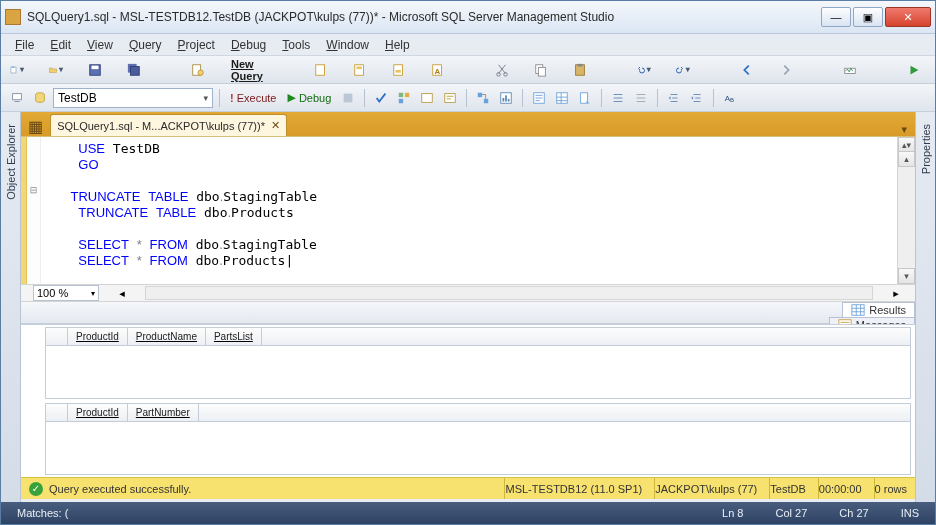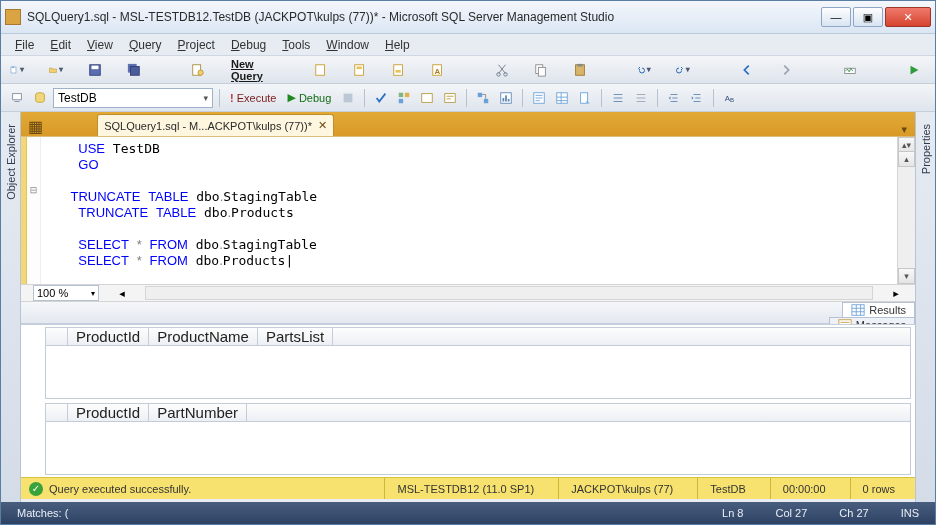--- a/index.html
+++ b/index.html
@@ -24,21 +24,21 @@
   .db-combo { width: 160px; height: 20px; border: 1px solid #9fb2cd; background: #fff; display: flex; align-items: center; padding: 0 4px; font-size: 12px; justify-content: space-between; }
   .label-btn { padding: 0 4px; height: 20px; display: inline-flex; align-items: center; gap: 3px; cursor: default; }
   .label-btn.exec { color: #7a1b1b; }
   .label-btn.debug { color: #146b14; }
   .main { flex: 1; display: flex; min-height: 0; }
   .side-tab { width: 20px; background: linear-gradient(#e6ebf2,#d4dce8); border-right: 1px solid #b8c4d4; display: flex; align-items: flex-start; justify-content: center; padding-top: 8px; }
   .side-tab .rot { writing-mode: vertical-rl; font-size: 11px; color: #2f3b4d; transform: rotate(180deg); padding: 4px 2px; cursor: default; }
   .side-tab.right { border-left: 1px solid #b8c4d4; border-right: none; }
   .center { flex: 1; display: flex; flex-direction: column; min-width: 0; }
   .doc-tabs { height: 24px; background: linear-gradient(#e2a937,#d99a27); display: flex; align-items: flex-end; padding: 0 4px; gap: 4px; }
-  .doc-tab { height: 22px; background: #fff6df; border: 1px solid #c08f2c; border-bottom: none; border-radius: 3px 3px 0 0; display: flex; align-items: center; padding: 0 6px; font-size: 11px; gap: 6px; color: #2a2a2a; margin-left: 47px; }
+  .doc-tab { height: 22px; background: #fff6df; border: 1px solid #c08f2c; border-bottom: none; border-radius: 3px 3px 0 0; display: flex; align-items: center; padding: 0 6px; font-size: 11px; gap: 6px; color: #2a2a2a; }
   .doc-tab .x { color: #6a4d12; cursor: default; }
   .doc-tabs .grip { margin-left: auto; color: #6a4a10; font-size: 11px; padding: 0 4px; }
   .editor-wrap { display: flex; background: #fff; border-top: 1px solid #d9bd7a; height: 148px; position: relative; }
   .gutter-bar { width: 6px; background: #f2d77a; border-right: 1px solid #e6c351; }
   .fold-col { width: 14px; background: #fdfdfd; border-right: 1px solid #eee; font-size: 9px; color: #888; text-align: center; padding-top: 48px; }
   .code { flex: 1; font-family: Consolas, monospace; font-size: 13px; line-height: 16px; padding: 4px 0 0 6px; white-space: pre; color: #000; overflow: hidden; }
   .kw { color: #0000ff; }
   .op { color: #808080; }
   .editor-vscroll { width: 18px; background: #efefef; border-left: 1px solid #d5d5d5; position: relative; }
   .editor-vscroll .arrow { position: absolute; left: 0; right: 0; height: 16px; background: linear-gradient(#f8f8f8,#e4e4e4); border: 1px solid #c7c7c7; display: flex; align-items: center; justify-content: center; font-size: 9px; color: #555; }
@@ -46,26 +46,26 @@
   .editor-vscroll .arrow.split { top: 0; }
   .editor-vscroll .arrow.down { bottom: 0; }
   .zoom-row { height: 18px; background: #f4f4f4; border-top: 1px solid #d4d4d4; border-bottom: 1px solid #d4d4d4; display: flex; align-items: center; font-size: 11px; padding: 0 12px; gap: 16px; }
   .zoom-combo { width: 66px; height: 16px; border: 1px solid #b7c2d1; background: #fff; display: flex; align-items: center; justify-content: space-between; padding: 0 3px; font-size: 11px; }
   .hscroll-track { flex: 1; height: 14px; background: #efefef; border: 1px solid #d5d5d5; position: relative; }
   .results-tabs { height: 22px; background: linear-gradient(#f5f7fa,#e4e9f0); border-bottom: 1px solid #c5cedb; display: flex; align-items: flex-end; padding-left: 16px; gap: 0; font-size: 11px; flex-direction: column; }
   .res-tab { height: 20px; border: 1px solid #b6c2d4; border-bottom: none; padding: 0 8px; display: flex; align-items: center; gap: 4px; background: #eef2f8; color: #333; cursor: default; }
   .res-tab.active { background: #fff; }
   .res-grids { background: #fff; border-top: 1px solid #c5cedb; display: flex; flex-direction: column; }
   .grid-pane { border: 1px solid #c4ccd8; margin: 2px 4px 2px 24px; background: #fff; }
-  .grid-head { display: flex; height: 18px; background: linear-gradient(#fdfdfd,#eceff4); border-bottom: 1px solid #c4ccd8; font-size: 15px; }
+  .grid-head { display: flex; height: 18px; background: linear-gradient(#fdfdfd,#eceff4); border-bottom: 1px solid #c4ccd8; font-size: 10px; text-decoration: underline; }
   .grid-head .sel { width: 22px; border-right: 1px solid #c4ccd8; }
   .grid-head .col { padding: 0 8px; border-right: 1px solid #c4ccd8; display: flex; align-items: center; color: #222; }
   .grid-body { height: 52px; }
   .status-exec { height: 22px; background: #f7e26f; border-top: 1px solid #d7c23d; display: flex; align-items: center; font-size: 11px; color: #333; padding: 0 8px; gap: 12px; }
-  .status-exec .cell { border-left: 1px solid #cdb83a; padding: 0 12px; height: 100%; display: flex; align-items: center; }
+  .status-exec .cell { border-left: 1px solid #cdb83a; padding: 0 0; height: 100%; display: flex; align-items: center; }
   .status-exec .first { flex: 1; border-left: none; display: flex; align-items: center; gap: 6px; }
   .ok-icon { width: 14px; height: 14px; border-radius: 50%; background: #3aa23a; display: inline-flex; align-items: center; justify-content: center; color: #fff; font-size: 10px; }
   .statusbar { height: 22px; background: linear-gradient(#495e7f,#2e4364); color: #e9eef6; font-size: 11px; display: flex; align-items: center; padding: 0 10px; gap: 20px; }
   .statusbar .seg { padding: 0 6px; }
   .statusbar .spacer { flex: 1; }
   .rs { width: 14px; height: 14px; }
 </style>
 </head>
 <body>
 

